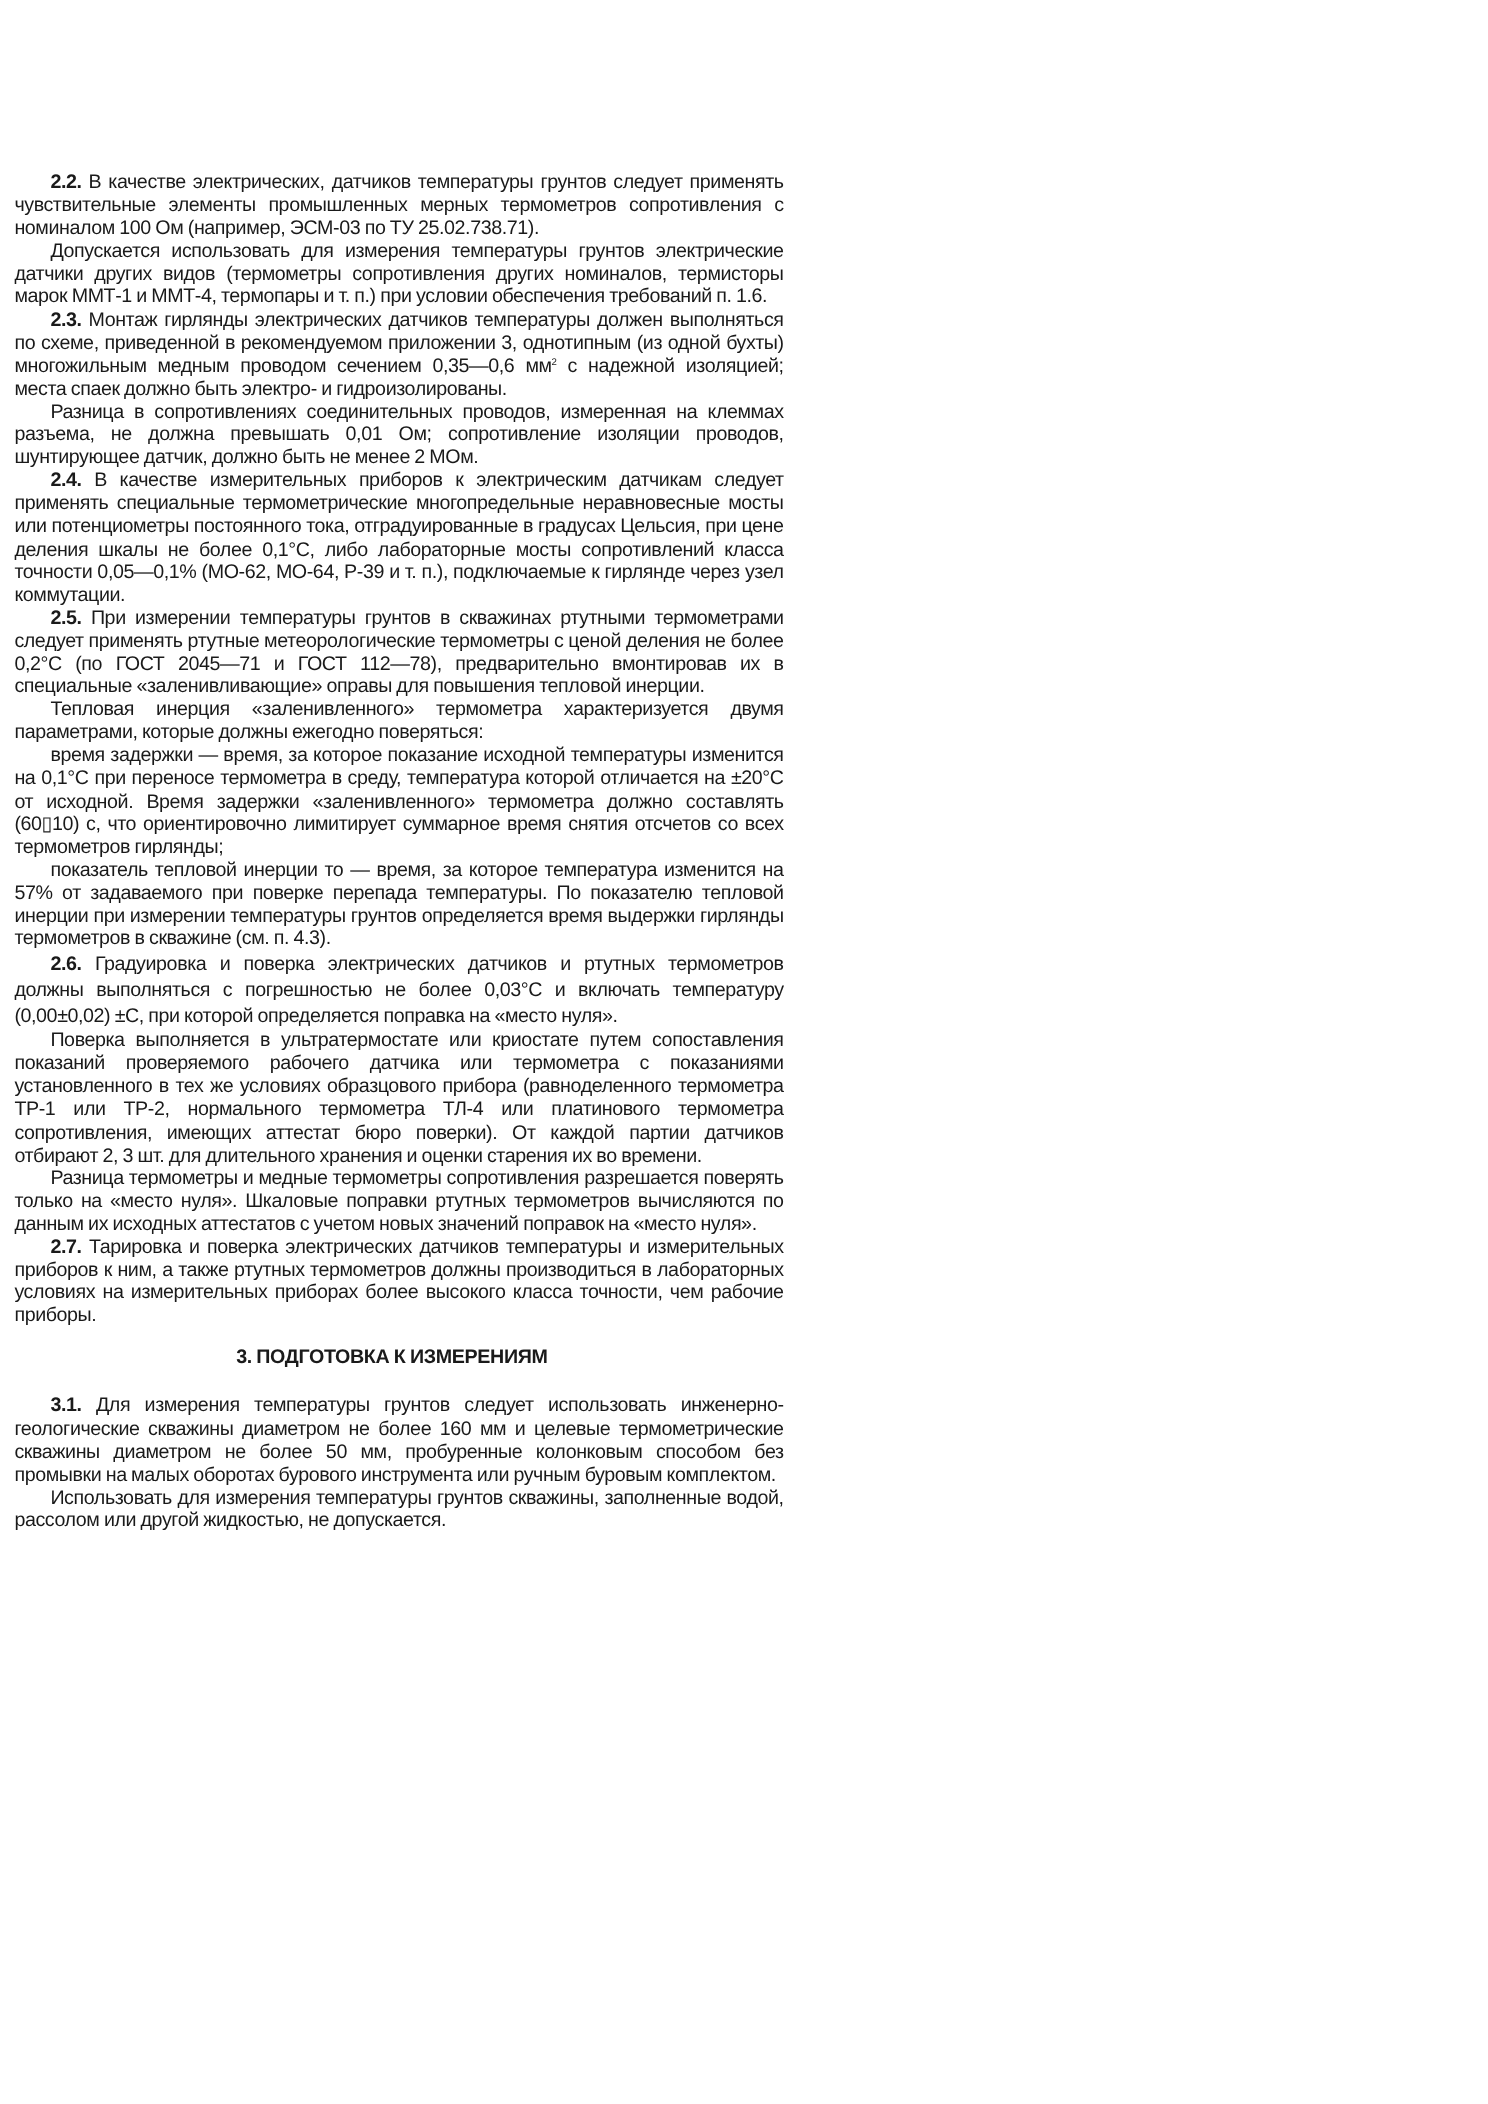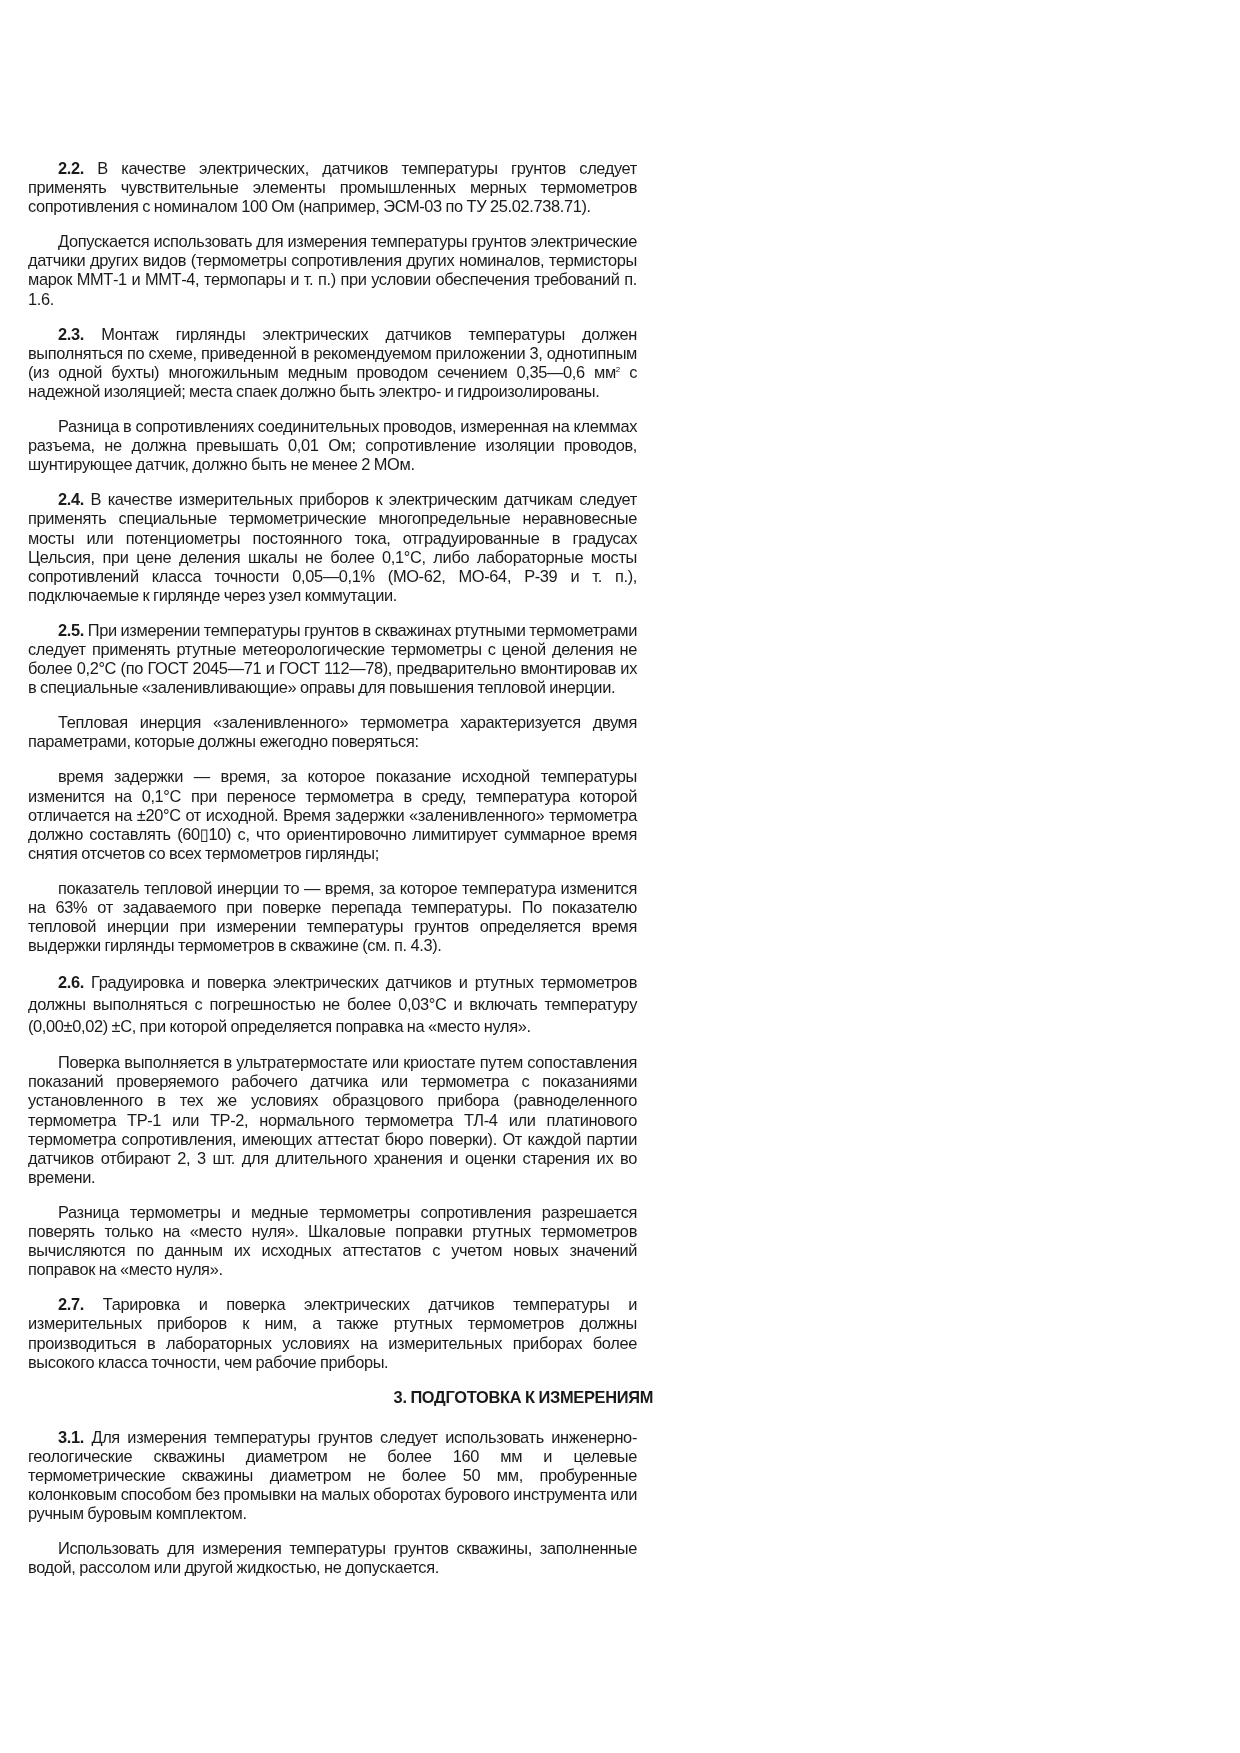--- a/index.html
+++ b/index.html
@@ -10,31 +10,31 @@
       top: 143px;
       width: 653px;
       font-family: "Liberation Sans", sans-serif;
       font-size: 16.4px;
       line-height: 19.1px;
       color: #1a1a1a;
       letter-spacing: -0.35px;
       word-spacing: -0.5px;
     }
     .page p {
-      margin: 16px;
+      margin: 0;
       text-align: justify;
       text-indent: 30px;
       hyphens: none;
       padding-left: 12px;
     }
     .num { font-weight: bold; }
     sup { font-size: 8px; line-height: 0; vertical-align: 6px; }
     h2 {
       margin: 16px 0 21px 0;
-      text-align: right;
+      text-align: center;
       font-size: 16.4px;
       font-weight: bold;
       line-height: 19px;
       letter-spacing: -0.3px;
     }
     .p26b { line-height: 22px; }
   </style>
 </head>
 <body>
 
@@ -49,21 +49,21 @@
   <p><span>Разница в сопротивлениях соединительных проводов, измеренная на клеммах разъема, не должна превышать 0,01 Ом; сопротивление изоляции проводов, шунтирующее датчик, должно быть не менее 2 МОм.</span></p>
 
   <p><span class="num">2.4.</span><span> В качестве измерительных приборов к электрическим датчикам следует применять специальные термометрические многопредельные неравновесные мосты или потенциометры постоянного тока, отградуированные в градусах Цельсия, при цене деления шкалы не более 0,1°С, либо лабораторные мосты сопротивлений класса точности 0,05—0,1% (МО-62, МО-64, Р-39 и т. п.), подключаемые к гирлянде через узел коммутации.</span></p>
 
   <p><span class="num">2.5.</span><span> При измерении температуры грунтов в скважинах ртутными термометрами следует применять ртутные метеорологические термометры с ценой деления не более 0,2°С (по ГОСТ 2045—71 и ГОСТ 112—78), предварительно вмонтировав их в специальные «заленивливающие» оправы для повышения тепловой инерции.</span></p>
 
   <p><span>Тепловая инерция «заленивленного» термометра характеризуется двумя параметрами, которые должны ежегодно поверяться:</span></p>
 
   <p><span>время задержки — время, за которое показание исходной температуры изменится на 0,1°С при переносе термометра в среду, температура которой отличается на ±20°С от исходной. Время задержки «заленивленного» термометра должно составлять (60▯10) с, что ориентировочно лимитирует суммарное время снятия отсчетов со всех термометров гирлянды;</span></p>
 
-  <p><span>показатель тепловой инерции то — время, за которое температура изменится на 63% от задаваемого при поверке перепада температуры. По показателю тепловой инерции при измерении температуры грунтов определяется время выдержки гирлянды термометров в скважине (см. п. 4.3).</span></p>
+  <p><span>показатель тепловой инерции то — время, за которое температура изменится на 57% от задаваемого при поверке перепада температуры. По показателю тепловой инерции при измерении температуры грунтов определяется время выдержки гирлянды термометров в скважине (см. п. 4.3).</span></p>
 
   <p class="p26b"><span class="num">2.6.</span><span> Градуировка и поверка электрических датчиков и ртутных термометров должны выполняться с погрешностью не более 0,03°С и включать температуру (0,00±0,02) ±С, при которой определяется поправка на «место нуля».</span></p>
 
   <p><span>Поверка выполняется в ультратермостате или криостате путем сопоставления показаний проверяемого рабочего датчика или термометра с показаниями установленного в тех же условиях образцового прибора (равноделенного термометра ТР-1 или ТР-2, нормального термометра ТЛ-4 или платинового термометра сопротивления, имеющих аттестат бюро поверки). От каждой партии датчиков отбирают 2, 3 шт. для длительного хранения и оценки старения их во времени.</span></p>
 
   <p><span>Разница термометры и медные термометры сопротивления разрешается поверять только на «место нуля». Шкаловые поправки ртутных термометров вычисляются по данным их исходных аттестатов с учетом новых значений поправок на «место нуля».</span></p>
 
   <p><span class="num">2.7.</span><span> Тарировка и поверка электрических датчиков температуры и измерительных приборов к ним, а также ртутных термометров должны производиться в лабораторных условиях на измерительных приборах более высокого класса точности, чем рабочие приборы.</span></p>
 
   <h2>3. ПОДГОТОВКА К ИЗМЕРЕНИЯМ</h2>

